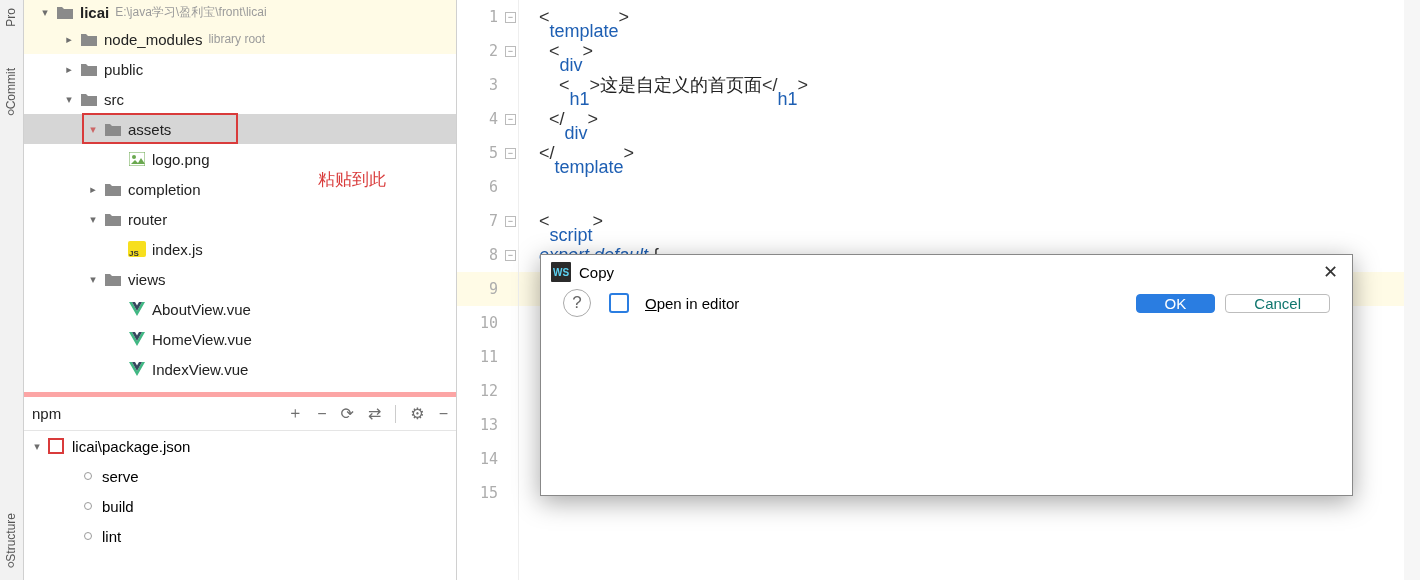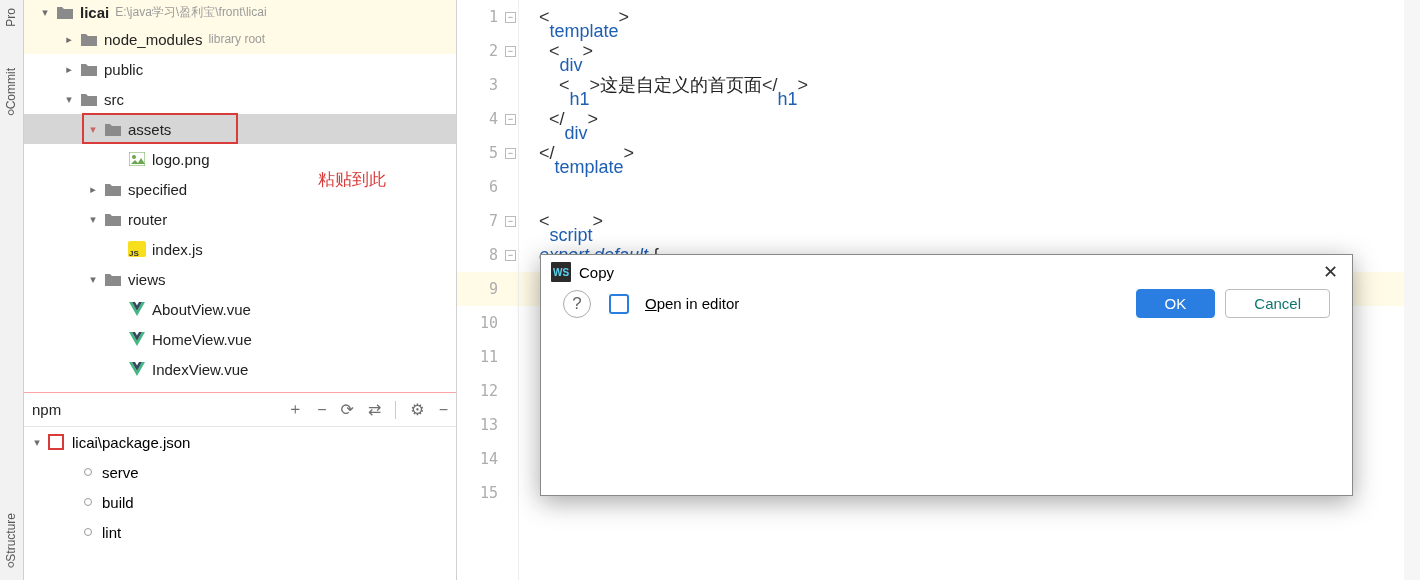--- a/index.html
+++ b/index.html
@@ -21,21 +21,21 @@
 .chev.blank { visibility: hidden; }
 .folder-icon, .file-icon, .js-icon, .vue-icon, .img-icon { width: 18px; height: 16px; margin: 0 6px 0 4px; display: inline-flex; align-items: center; justify-content: center; }
 .folder-icon svg { fill: #8a8a8a; }
 .img-icon svg { fill: #6aa84f; }
 .js-icon { background: #f7df1e; font-size: 9px; font-weight: bold; color: #333; border-radius: 2px; position: relative; }
 .js-icon::before { content: "JS"; position: absolute; bottom: -1px; left: 1px; font-size: 8px; }
 .vue-icon svg { fill: #41b883; }
 .label-dim { color: #9b9b9b; margin-left: 6px; font-size: 12px; }
 .annotation { position: absolute; left: 294px; top: 168px; color: #d93b3b; font-size: 17px; }
 
-.npm-panel { position: absolute; left: 24px; top: 392px; width: 432px; border-top: 1px solid #fca5a5; background: #fff; }
+.npm-panel { position: absolute; left: 24px; top: 392px; width: 432px; border-top: 5px solid #fca5a5; background: #fff; }
 .npm-header { display: flex; align-items: center; height: 34px; padding: 0 8px; border-bottom: 1px solid #e5e5e5; }
 .npm-title { flex: 1; font-size: 15px; color: #222; }
 .npm-tools { display: flex; gap: 14px; align-items: center; color: #6e6e6e; font-size: 16px; }
 .npm-tools span { cursor: pointer; }
 .npm-sep { width: 1px; height: 18px; background: #ccc; }
 .npm-row { display: flex; align-items: center; height: 30px; font-size: 15px; padding-left: 6px; cursor: pointer; }
 .npm-script { padding-left: 60px; }
 .bullet { width: 8px; height: 8px; border: 1.5px solid #9b9b9b; border-radius: 50%; margin-right: 10px; }
 .pkg-icon { width: 16px; height: 16px; border: 2px solid #d93b3b; margin: 0 8px 0 4px; }
 
@@ -63,21 +63,21 @@
 .dlg-label { font-size: 15px; min-width: 108px; }
 .dlg-label u { text-decoration: underline; }
 .dlg-input { flex: 1; height: 34px; border: 1px solid #bdbdbd; border-radius: 3px; padding: 0 10px; font-size: 15px; display: flex; align-items: center; justify-content: space-between; }
 .dlg-input .dd { color: #666; font-size: 11px; }
 .dlg-browse { width: 36px; height: 34px; border: 1px solid #bdbdbd; border-radius: 3px; font-size: 16px; font-weight: bold; display: flex; align-items: center; justify-content: center; cursor: pointer; }
 .dlg-hint { font-size: 15px; color: #444; margin-left: 124px; margin-bottom: 18px; }
 .dlg-footer { display: flex; align-items: center; padding: 0 22px; gap: 10px; }
 .help-btn { width: 28px; height: 28px; border: 1.5px solid #aaa; border-radius: 50%; display: flex; align-items: center; justify-content: center; font-size: 17px; color: #666; cursor: pointer; }
 .chk { width: 20px; height: 20px; border: 2px solid #2a7de1; border-radius: 3px; margin-left: 8px; cursor: pointer; }
 .chk-label { font-size: 15px; margin-left: 6px; flex: 1; }
-.btn { height: 29px; padding: 0 28px; border-radius: 4px; font-size: 15px; cursor: pointer; display: flex; align-items: center; justify-content: center; }
+.btn { height: 19px; padding: 0 28px; border-radius: 4px; font-size: 15px; cursor: pointer; display: flex; align-items: center; justify-content: center; }
 .btn-primary { background: #2a7de1; color: #fff; border: 1px solid #2a7de1; }
 .btn-secondary { background: #fff; color: #0f766e; border: 1px solid #bdbdbd; }
 
 .scrollbar-stub { position: absolute; right: 0; top: 0; width: 16px; height: 100%; background: #f6f6f6; }
 </style>
 </head>
 <body>
 
 <div class="left-tabs">
   <div class="left-tab tab-pro"><span>Pro</span></div>
@@ -145,21 +145,21 @@
       </span>
     <span>logo.png</span>
   </div>
   <div class="tree-row" style="padding-left:62px">
     <span class="chev">▸</span>
     <span class="folder-icon">
         <svg width="16" height="13" viewBox="0 0 16 13">
           <path d="M0 1h5l2 2h9v10H0z"></path>
         </svg>
       </span>
-    <span>specified</span>
+    <span>completion</span>
   </div>
   <div class="tree-row" style="padding-left:62px">
     <span class="chev">▾</span>
     <span class="folder-icon">
         <svg width="16" height="13" viewBox="0 0 16 13">
           <path d="M0 1h5l2 2h9v10H0z"></path>
         </svg>
       </span>
     <span>router</span>
   </div>

